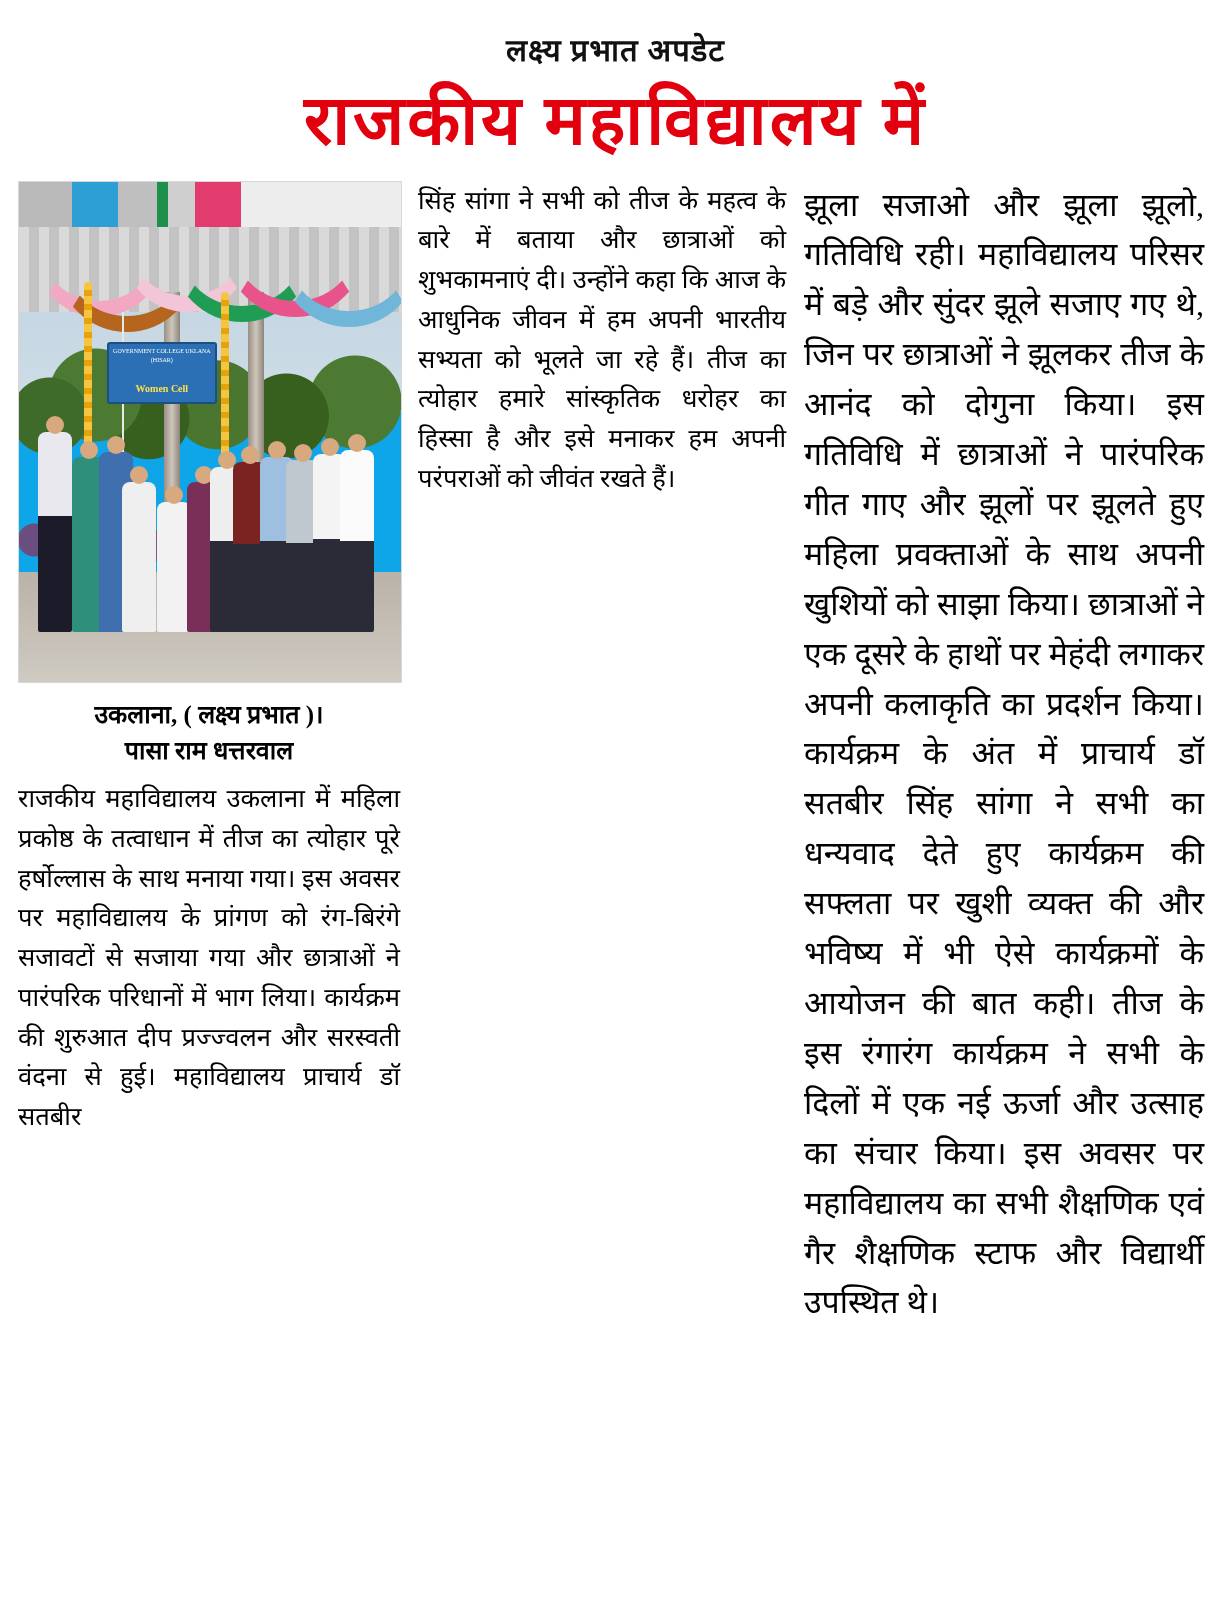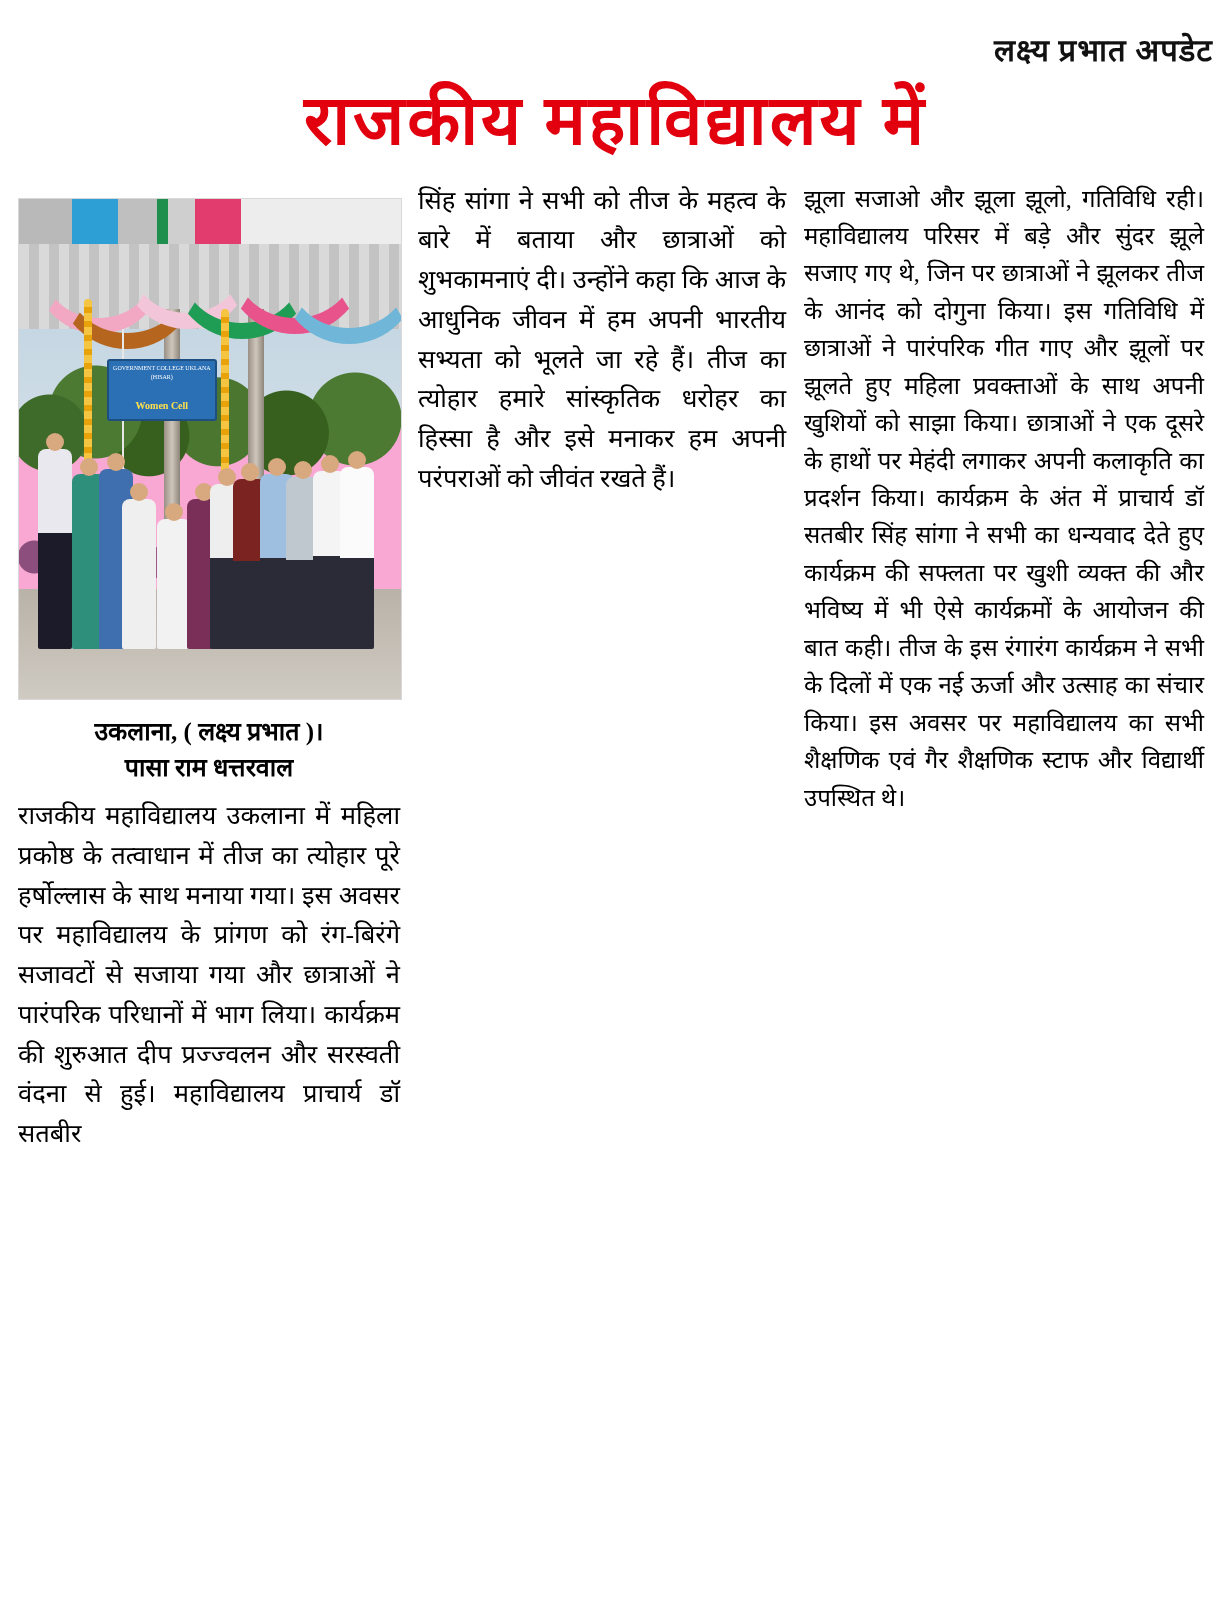--- a/index.html
+++ b/index.html
@@ -16,21 +16,21 @@
     overflow: hidden;
   }
   .page {
     width: 1231px;
     height: 1600px;
     position: relative;
     box-sizing: border-box;
     padding: 0 18px;
   }
   .kicker {
-    text-align: right;
+    text-align: center;
     font-family: "Liberation Serif", serif;
     font-weight: bold;
     font-size: 31px;
     letter-spacing: 1px;
     margin-top: 28px;
     color: #111;
   }
   .headline {
     text-align: center;
     color: #e2000f;
@@ -68,23 +68,22 @@
   }
   .col-right {
     width: 400px;
     flex: 0 0 400px;
   }
   .photo {
     width: 382px;
     height: 500px;
     position: relative;
     overflow: hidden;
-    background: #f9a8d4;
+    background: #0ea5e9;
     border: 1px solid #d8d8d8;
-    margin-top: 17px;
   }
   
   .sky {
     position: absolute; left:0; top:0; width:100%; height:46%;
     background: linear-gradient(#b9cfe0, #cfdde6);
   }
   .trees {
     position:absolute; left:0; top:30%; width:100%; height:28%;
     background:
       radial-gradient(circle at 8% 60%, #3f6b2a 0 38px, transparent 39px),
@@ -183,21 +182,21 @@
   p.body {
     font-size: 25.5px;
     line-height: 1.56;
     text-align: justify;
     margin: 16px 0 0 0;
     text-justify: inter-word;
   }
   p.body.first { margin-top: 10px; }
   .col-mid p.body, .col-right p.body { margin-top: 0; }
   .indent { display:inline-block; width:64px; }
-  .col-right p.body { font-size: 24px; }
+  .col-right p.body { font-size: 32px; }
 </style>
 </head>
 <body>
 
 <div class="page">
 
   <div class="kicker">लक्ष्य प्रभात अपडेट</div>
 
   <div class="headline">
     <span class="line1">राजकीय महाविद्यालय में</span>

